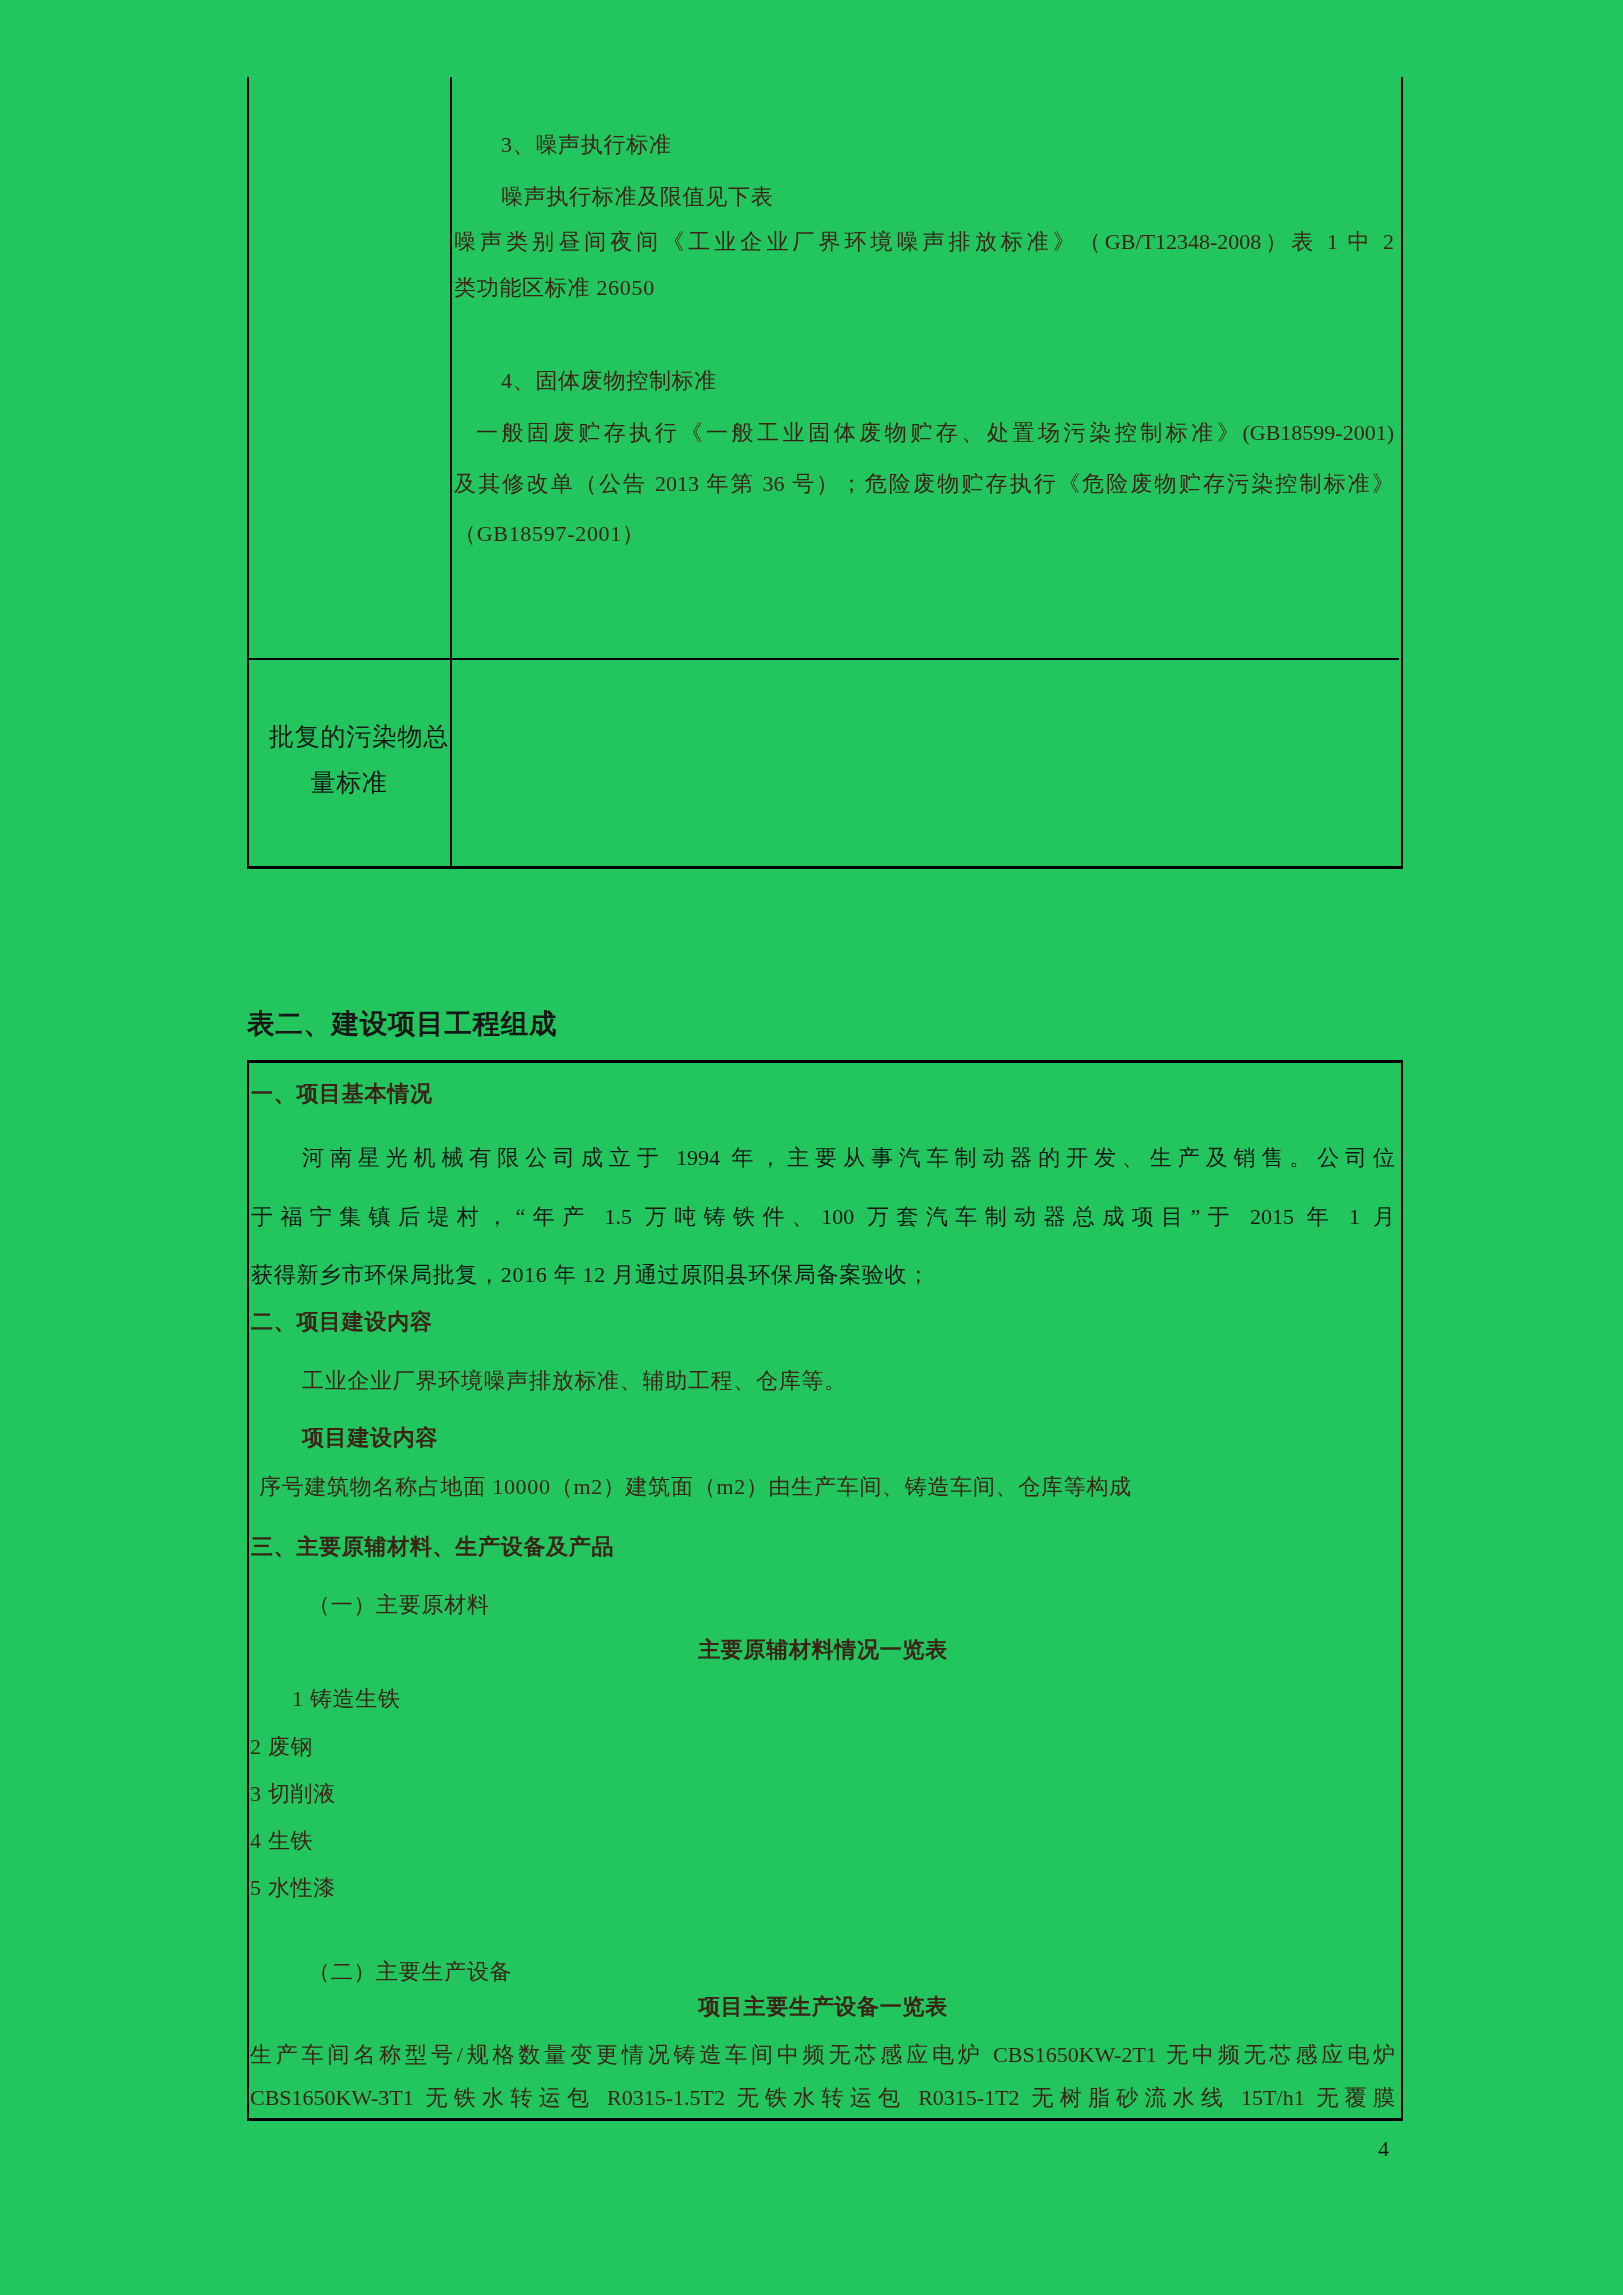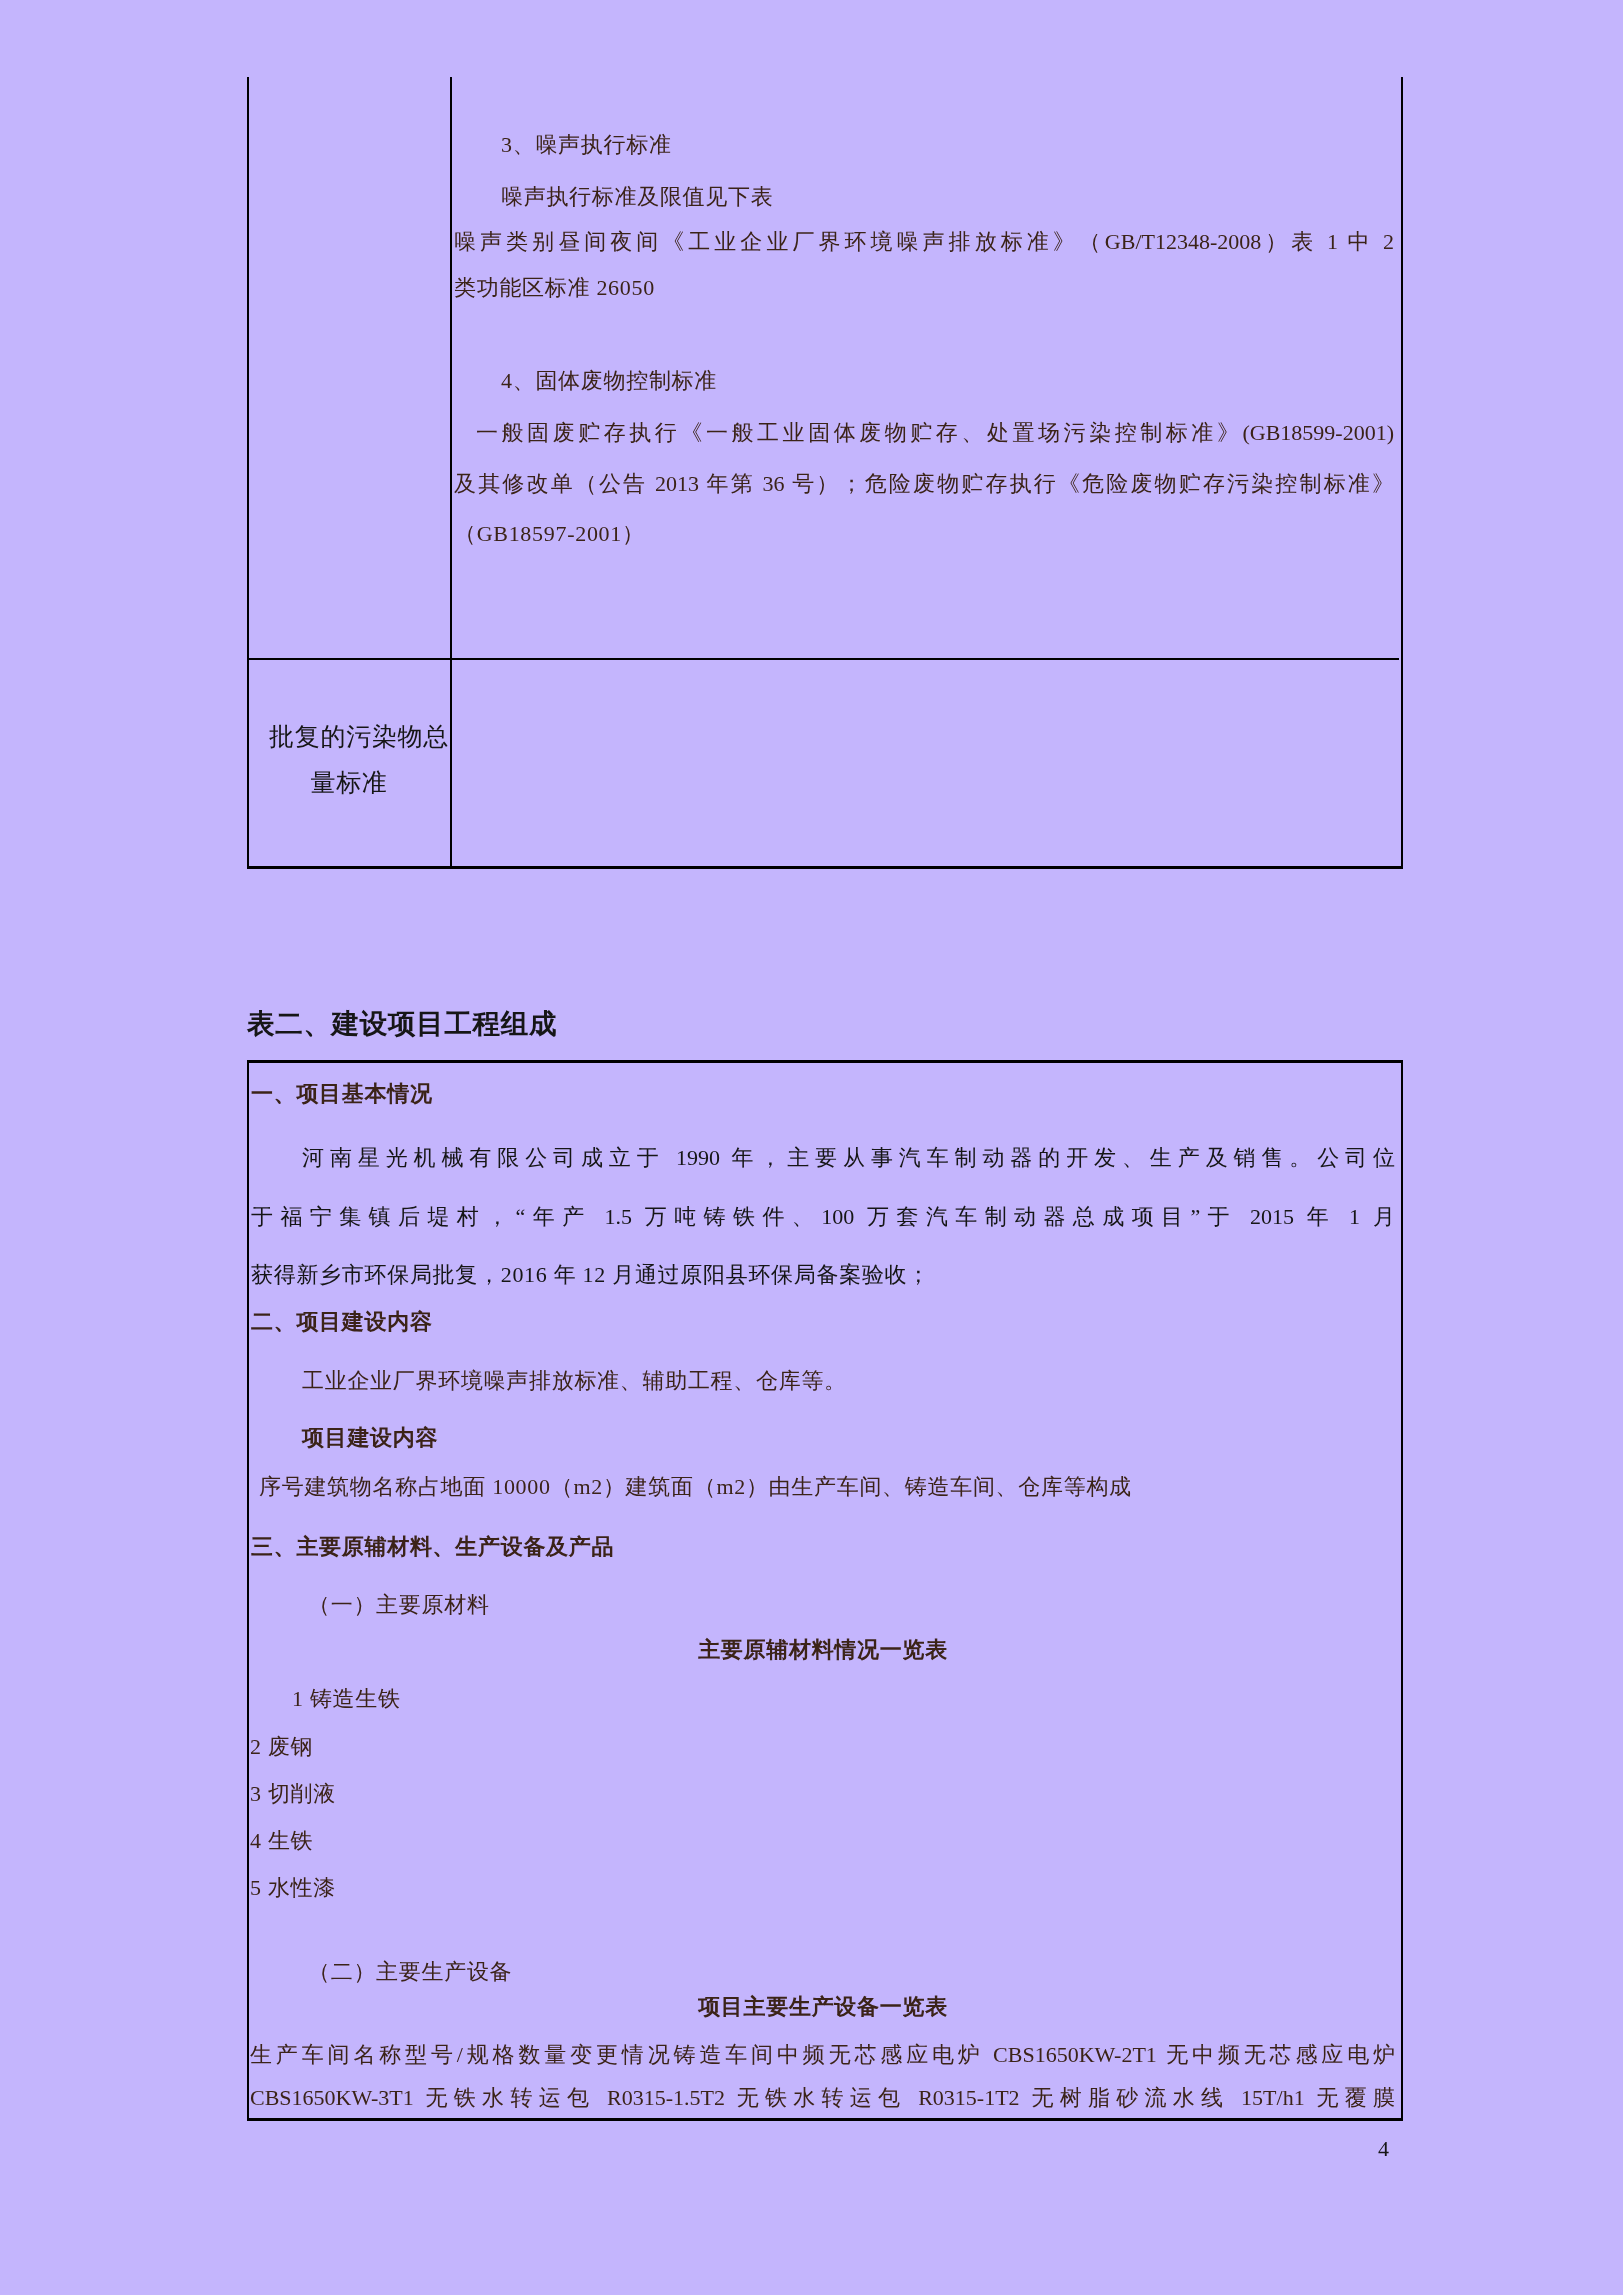--- a/index.html
+++ b/index.html
@@ -1,19 +1,19 @@
 <!DOCTYPE html>
 <html style="font-size:10.5px"><head>
 <meta charset="utf-8">
 <style>
   html,body { margin:0; padding:0; background:#ffffff; }
   .page {
     position:relative;
     width:1623px; height:2295px;
-    background:#c4b5fd;
+    background:#22c55e;
     overflow:hidden;
     font-family:"Liberation Serif", serif;
   }
   .t {
     position:absolute;
     white-space:nowrap;
     font-size:22px;
     line-height:1.25;
     color:#3b2318;
     letter-spacing:0.7px;
@@ -83,21 +83,21 @@
   <div class="t" style="left:454px; top:520px;">（GB18597-2001）</div>
 
   <div class="t black big-label center" style="left:249px; top:721px; width:200px;text-align:right;">批复的污染物总</div>
   <div class="t black big-label center" style="left:249px; top:767px; width:200px;">量标准</div>
 
   <div class="t black bold hei page-title" style="left:247px; top:1007px;">表二、建设项目工程组成</div>
 
   <div class="tbl2-frame"></div>
 
   <div class="t bold hei" style="left:251px; top:1080px;">一、项目基本情况</div>
-  <div class="t black just" style="left:302px; top:1144px; width:1093px;">河南星光机械有限公司成立于 1990 年，主要从事汽车制动器的开发、生产及销售。公司位</div>
+  <div class="t black just" style="left:302px; top:1144px; width:1093px;">河南星光机械有限公司成立于 1994 年，主要从事汽车制动器的开发、生产及销售。公司位</div>
   <div class="t black just" style="left:251px; top:1203px; width:1144px;">于福宁集镇后堤村，“年产 1.5 万吨铸铁件、100 万套汽车制动器总成项目”于 2015 年 1 月</div>
   <div class="t black" style="left:251px; top:1261px;">获得新乡市环保局批复，2016 年 12 月通过原阳县环保局备案验收；</div>
 
   <div class="t bold hei" style="left:251px; top:1308px;">二、项目建设内容</div>
   <div class="t" style="left:302px; top:1367px;">工业企业厂界环境噪声排放标准、辅助工程、仓库等。</div>
   <div class="t bold hei" style="left:302px; top:1424px;">项目建设内容</div>
   <div class="t" style="left:259px; top:1473px;">序号建筑物名称占地面 10000（m2）建筑面（m2）由生产车间、铸造车间、仓库等构成</div>
 
   <div class="t bold hei" style="left:251px; top:1533px;">三、主要原辅材料、生产设备及产品</div>
   <div class="t" style="left:308px; top:1591px;">（一）主要原材料</div>

